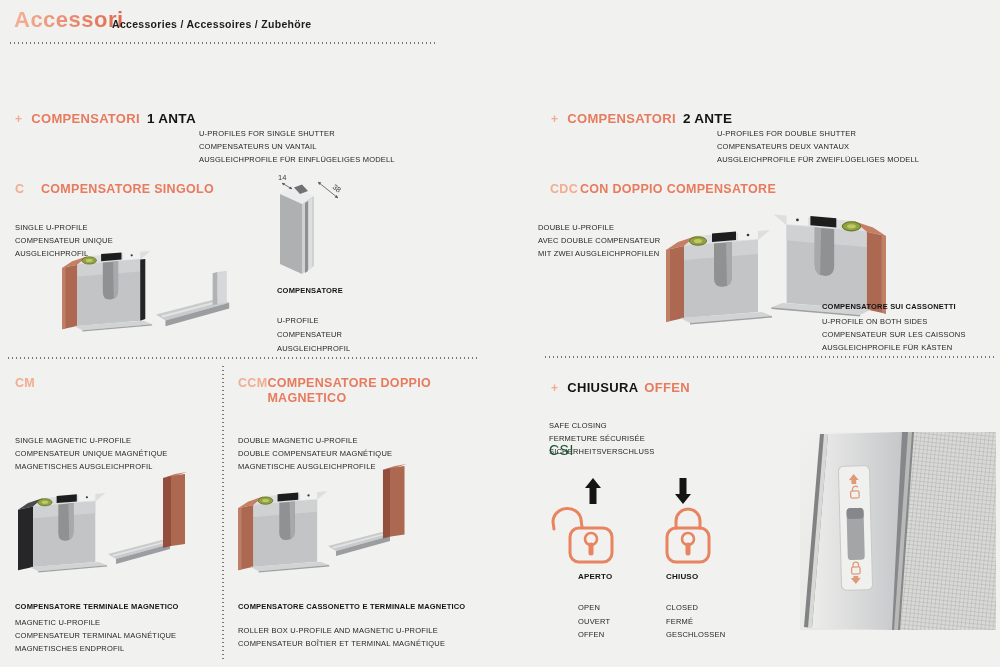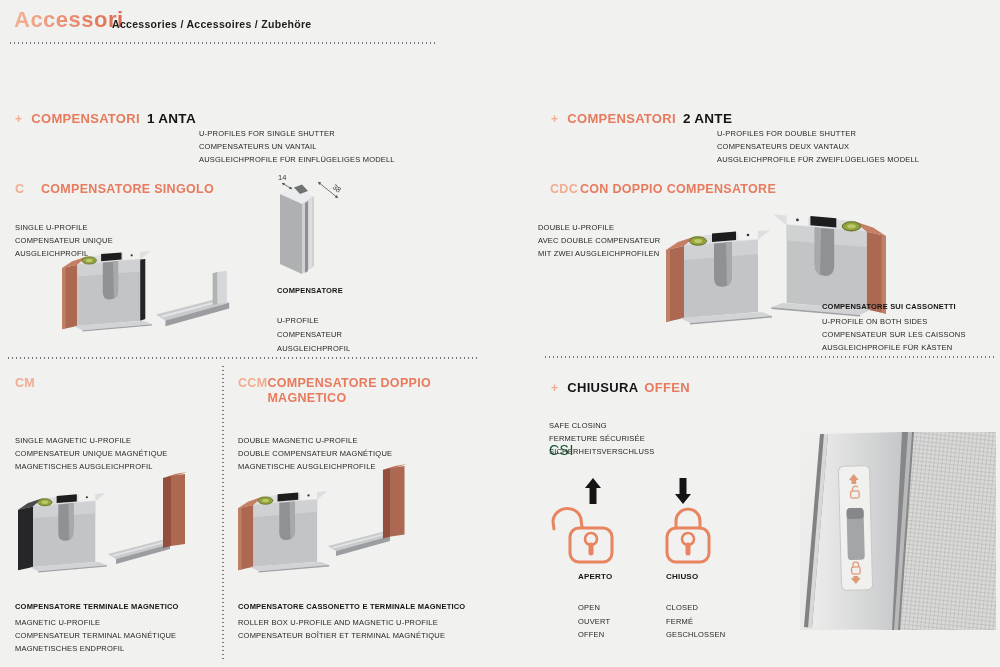--- a/index.html
+++ b/index.html
@@ -194,21 +194,21 @@
     <g transform="translate(98,74)">
         <use href="#flatprof"></use>
       </g>
     <g transform="translate(151,4) scale(0.98)">
         <use href="#standbar"></use>
       </g>
   </svg>
 
   <div class="abs" style="left:238px;top:600px">
     <div class="cap-title">COMPENSATORE CASSONETTO E TERMINALE MAGNETICO</div>
-    <div class="tri" style="line-height:13px;margin-top:3px">
+    <div class="tri" style="line-height:13px;margin-top:11px">
       <div>ROLLER BOX U-PROFILE AND MAGNETIC U-PROFILE</div>
       <div>COMPENSATEUR BOÎTIER ET TERMINAL MAGNÉTIQUE</div>
     </div>
   </div>
 
   <div class="abs group-head" style="left:551px;top:111px">
     <span class="plus">+</span>
     <span class="g-name">COMPENSATORI</span>
     <span class="g-variant">2 ANTE</span>
   </div>

